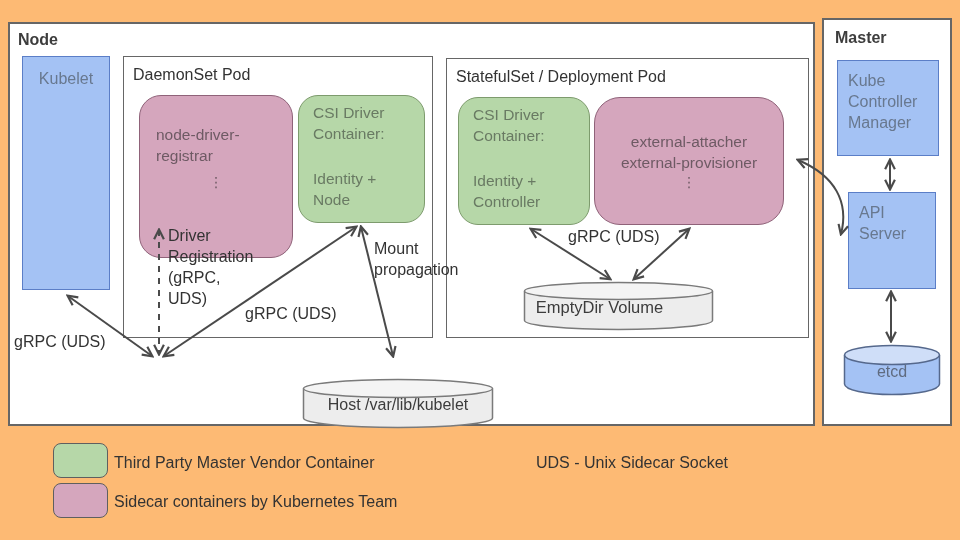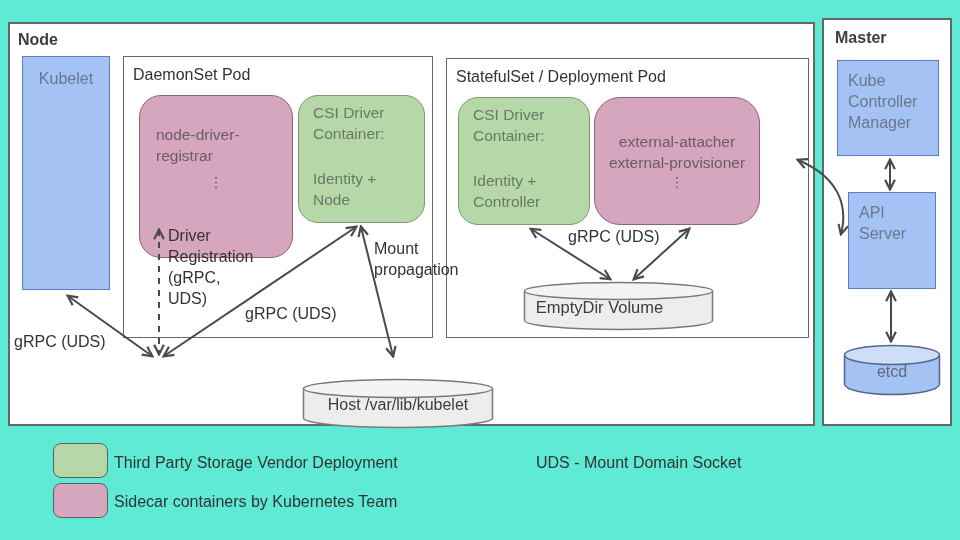--- a/index.html
+++ b/index.html
@@ -1,17 +1,17 @@
 <!DOCTYPE html>
 <html><head>
 <meta charset="utf-8">
 <style>
   html,body{margin:0;padding:0;background:#ffffff;}
   .stage{
-    position:relative;width:960px;height:540px;background:#5eead4;overflow:hidden;
+    position:relative;width:960px;height:540px;background:#fdba74;overflow:hidden;
     font-family:"Liberation Sans",sans-serif;color:#333;
   }
   .frame{position:absolute;background:#fff;border:2px solid #666;box-sizing:border-box;}
   .pod{position:absolute;background:#fff;border:1.5px solid #666;box-sizing:border-box;}
   .frame-title{position:absolute;font-weight:bold;font-size:16px;color:#3d3d3d;}
   .pod-title{position:absolute;font-size:16px;color:#333;}
   .bluebox{position:absolute;background:#a4c2f4;border:1.5px solid #5b7ec7;box-sizing:border-box;
     color:#68788f;font-size:16px;line-height:21px;}
   .greenbox{position:absolute;background:#b6d7a8;border:1.5px solid #7d9b6d;border-radius:20px;
     box-sizing:border-box;color:#697a63;font-size:15.5px;line-height:21px;padding-left:48px;}
@@ -62,21 +62,21 @@
   <div class="pod" style="left:446px;top:58px;width:363px;height:280px;"></div>
   <div class="pod-title" style="left:456px;top:68px;">StatefulSet / Deployment Pod</div>
 
   <div class="greenbox" style="left:458px;top:97px;width:132px;height:128px;">
     <div class="pre" style="position:absolute;left:14px;top:6px;">CSI Driver
 Container:</div>
     <div class="pre" style="position:absolute;left:14px;top:72px;">Identity +
 Controller</div>
   </div>
 
-  <div class="pinkbox" style="left:594px;top:97px;width:166px;height:128px;border-radius:26px;">
+  <div class="pinkbox" style="left:594px;top:97px;width:190px;height:128px;border-radius:26px;">
     <div class="pre" style="position:absolute;left:0;right:0;top:33px;text-align:center;">external-attacher
 external-provisioner</div>
     <div class="dots" style="top:74px;">⋮</div>
   </div>
 
   <div class="lbl" style="left:568px;top:226px;">gRPC (UDS)</div>
 
   <div class="cyl" style="left:523px;top:281px;width:153px;height:50px;">
     <svg width="191" height="50" viewBox="0 0 191 50">
       <path class="cylbody" d="M1.5,10 L1.5,39.5 A94,9 0 0 0 189.5,39.5 L189.5,10"></path>
@@ -119,24 +119,24 @@
 
   <div class="cyl" style="left:843px;top:344px;width:98px;height:52px;">
     <svg width="98" height="52" viewBox="0 0 98 52">
       <path class="cylbody-blue" d="M1.5,11 L1.5,40 A47.5,10.5 0 0 0 96.5,40 L96.5,11"></path>
       <ellipse class="cyltop-blue" cx="49" cy="11" rx="47.5" ry="9.5"></ellipse>
     </svg>
     <div class="cyl-label" style="top:19px;color:#5f6b80;font-size:16px;">etcd</div>
   </div>
 
   <div class="swatch" style="left:53px;top:443px;background:#b6d7a8;"></div>
-  <div class="lbl" style="left:114px;top:452px;">Third Party Storage Vendor Deployment</div>
+  <div class="lbl" style="left:114px;top:452px;">Third Party Master Vendor Container</div>
   <div class="swatch" style="left:53px;top:483px;background:#d5a6bd;"></div>
   <div class="lbl" style="left:114px;top:491px;">Sidecar containers by Kubernetes Team</div>
-  <div class="lbl" style="left:536px;top:452px;">UDS - Mount Domain Socket</div>
+  <div class="lbl" style="left:536px;top:452px;">UDS - Unix Sidecar Socket</div>
 
   <svg class="arrows" width="960" height="540" viewBox="0 0 960 540">
     <defs>
       <marker id="ah" viewBox="0 0 12 12" refX="10" refY="6" markerWidth="13" markerHeight="13" markerUnits="userSpaceOnUse" orient="auto-start-reverse">
         <path d="M1.5,1.5 L10.5,6 L1.5,10.5" fill="none" stroke="#4a4a4a" stroke-width="2"></path>
       </marker>
     </defs>
     <line class="arr" x1="68" y1="296" x2="152" y2="356"></line>
     <line class="arr dashed" x1="159" y1="230" x2="159" y2="354"></line>
     <line class="arr" x1="164" y1="356" x2="356" y2="227"></line>

